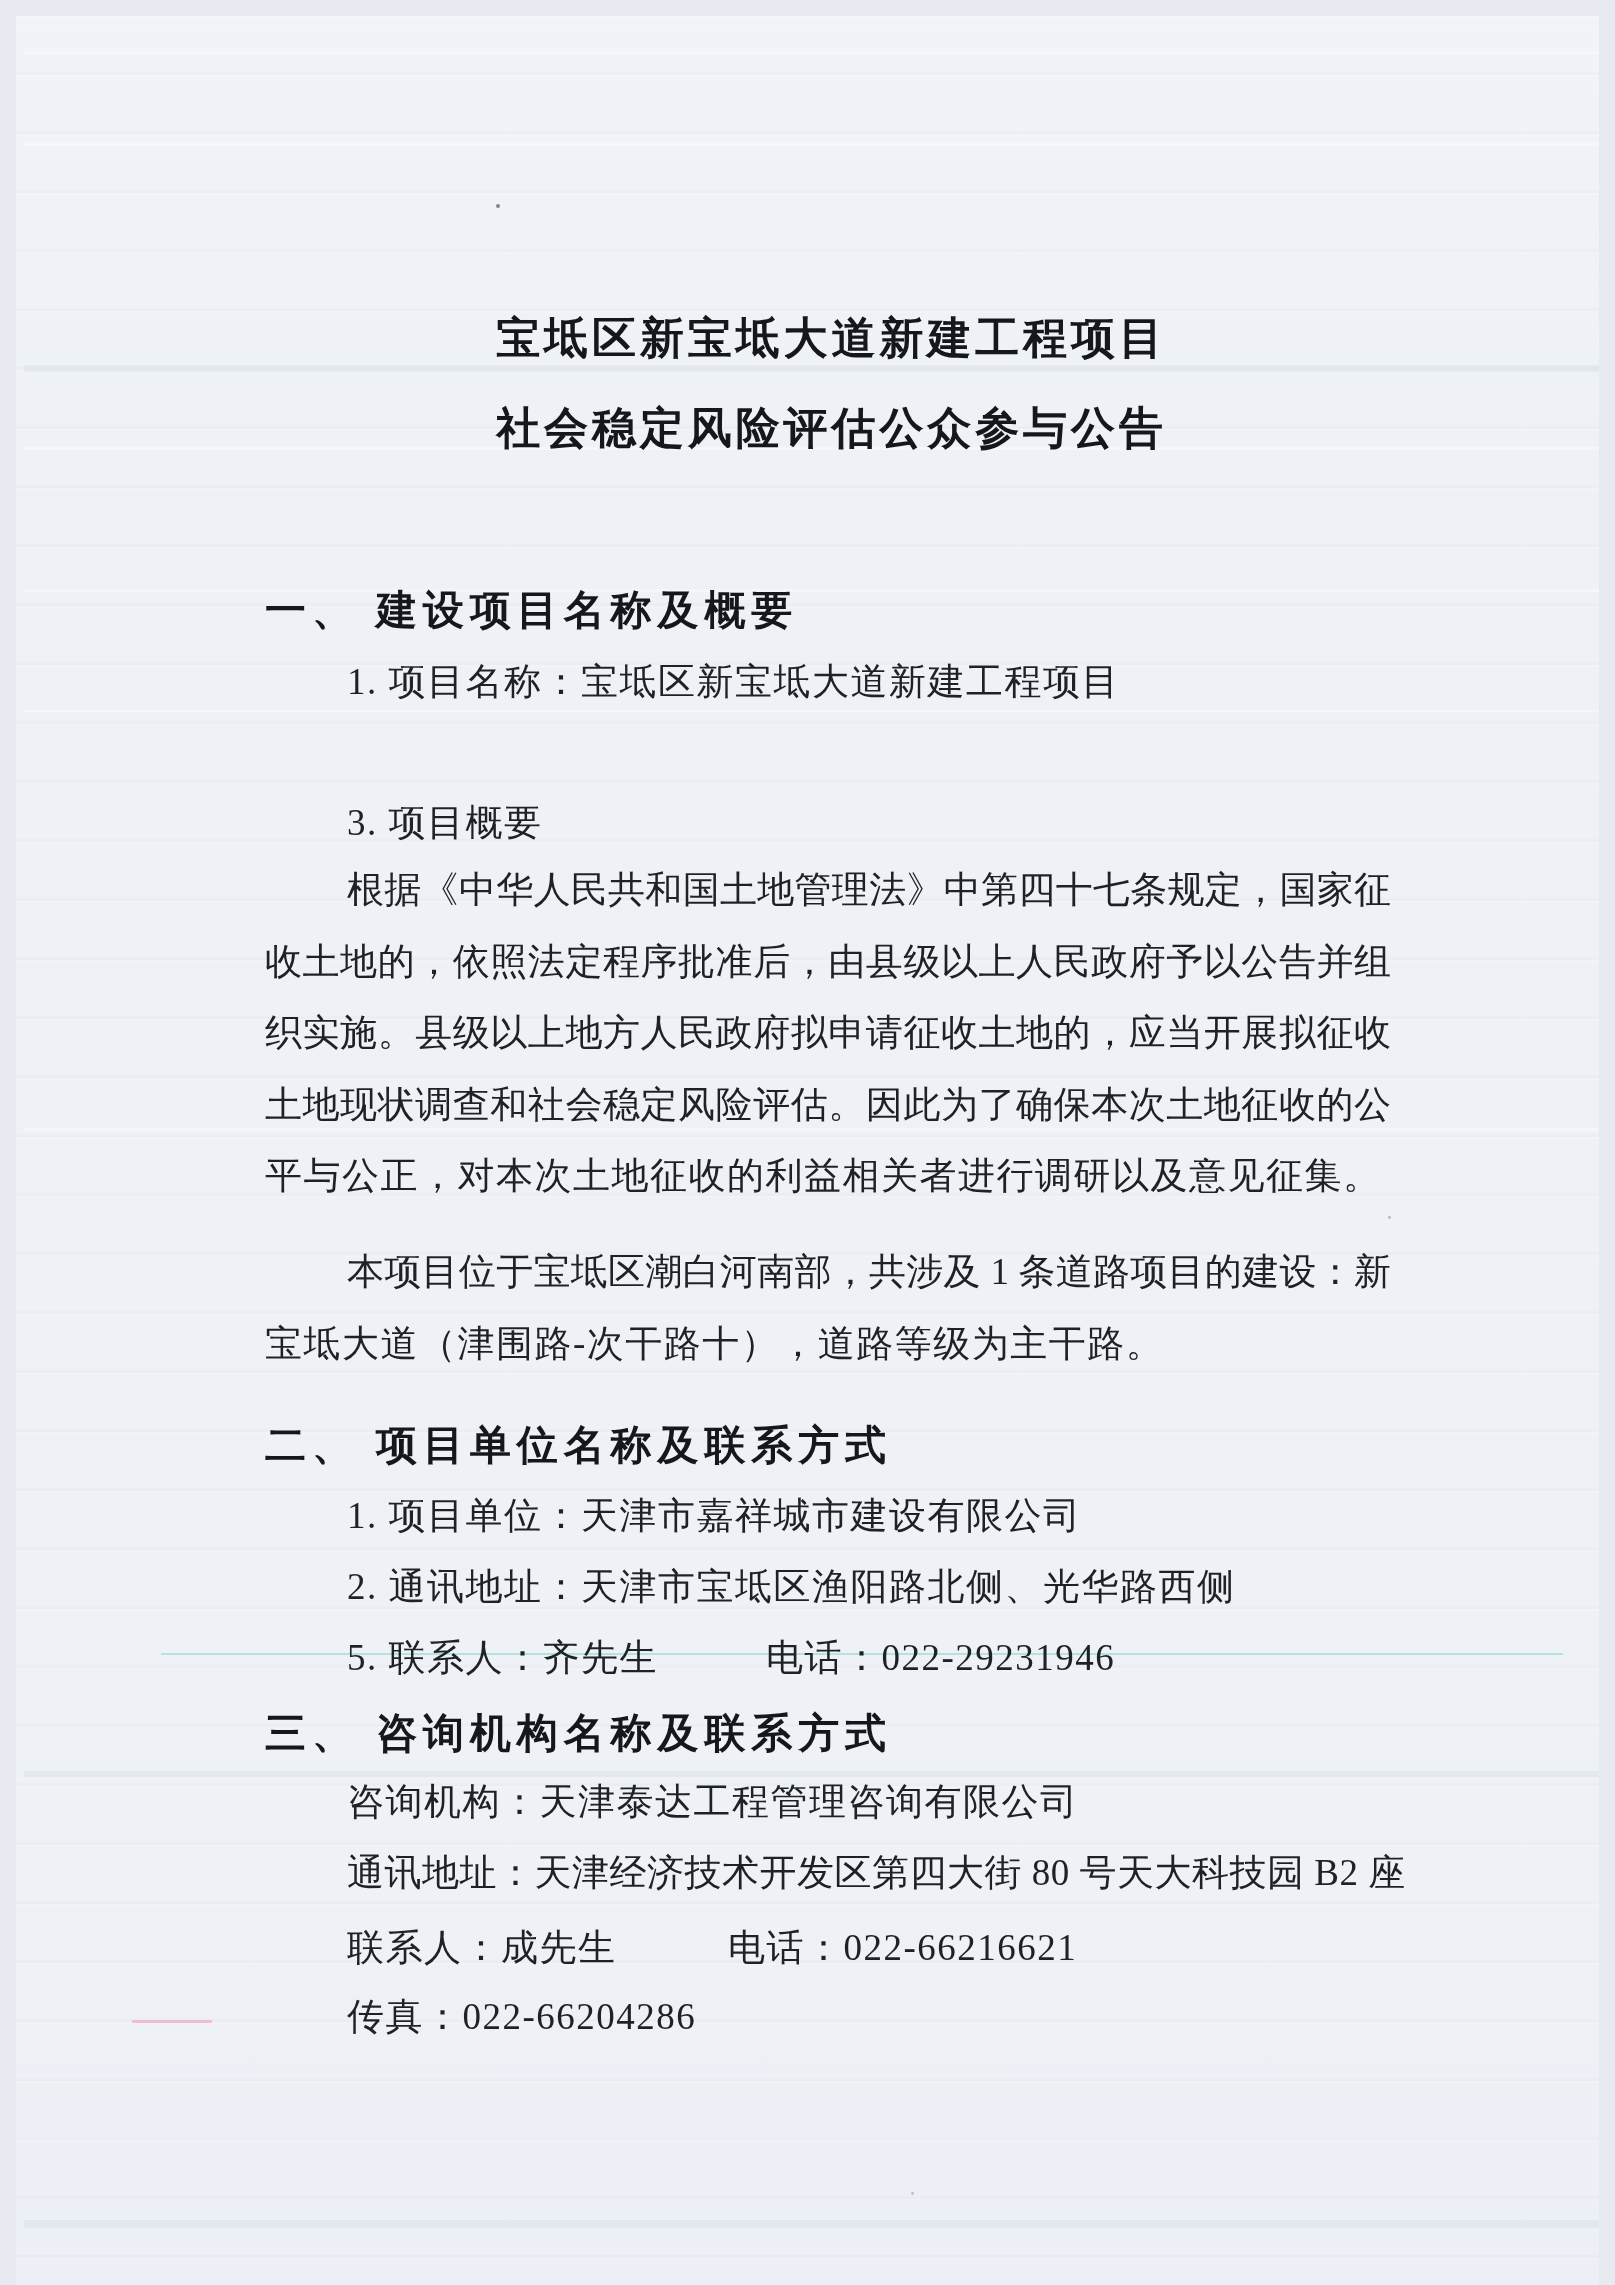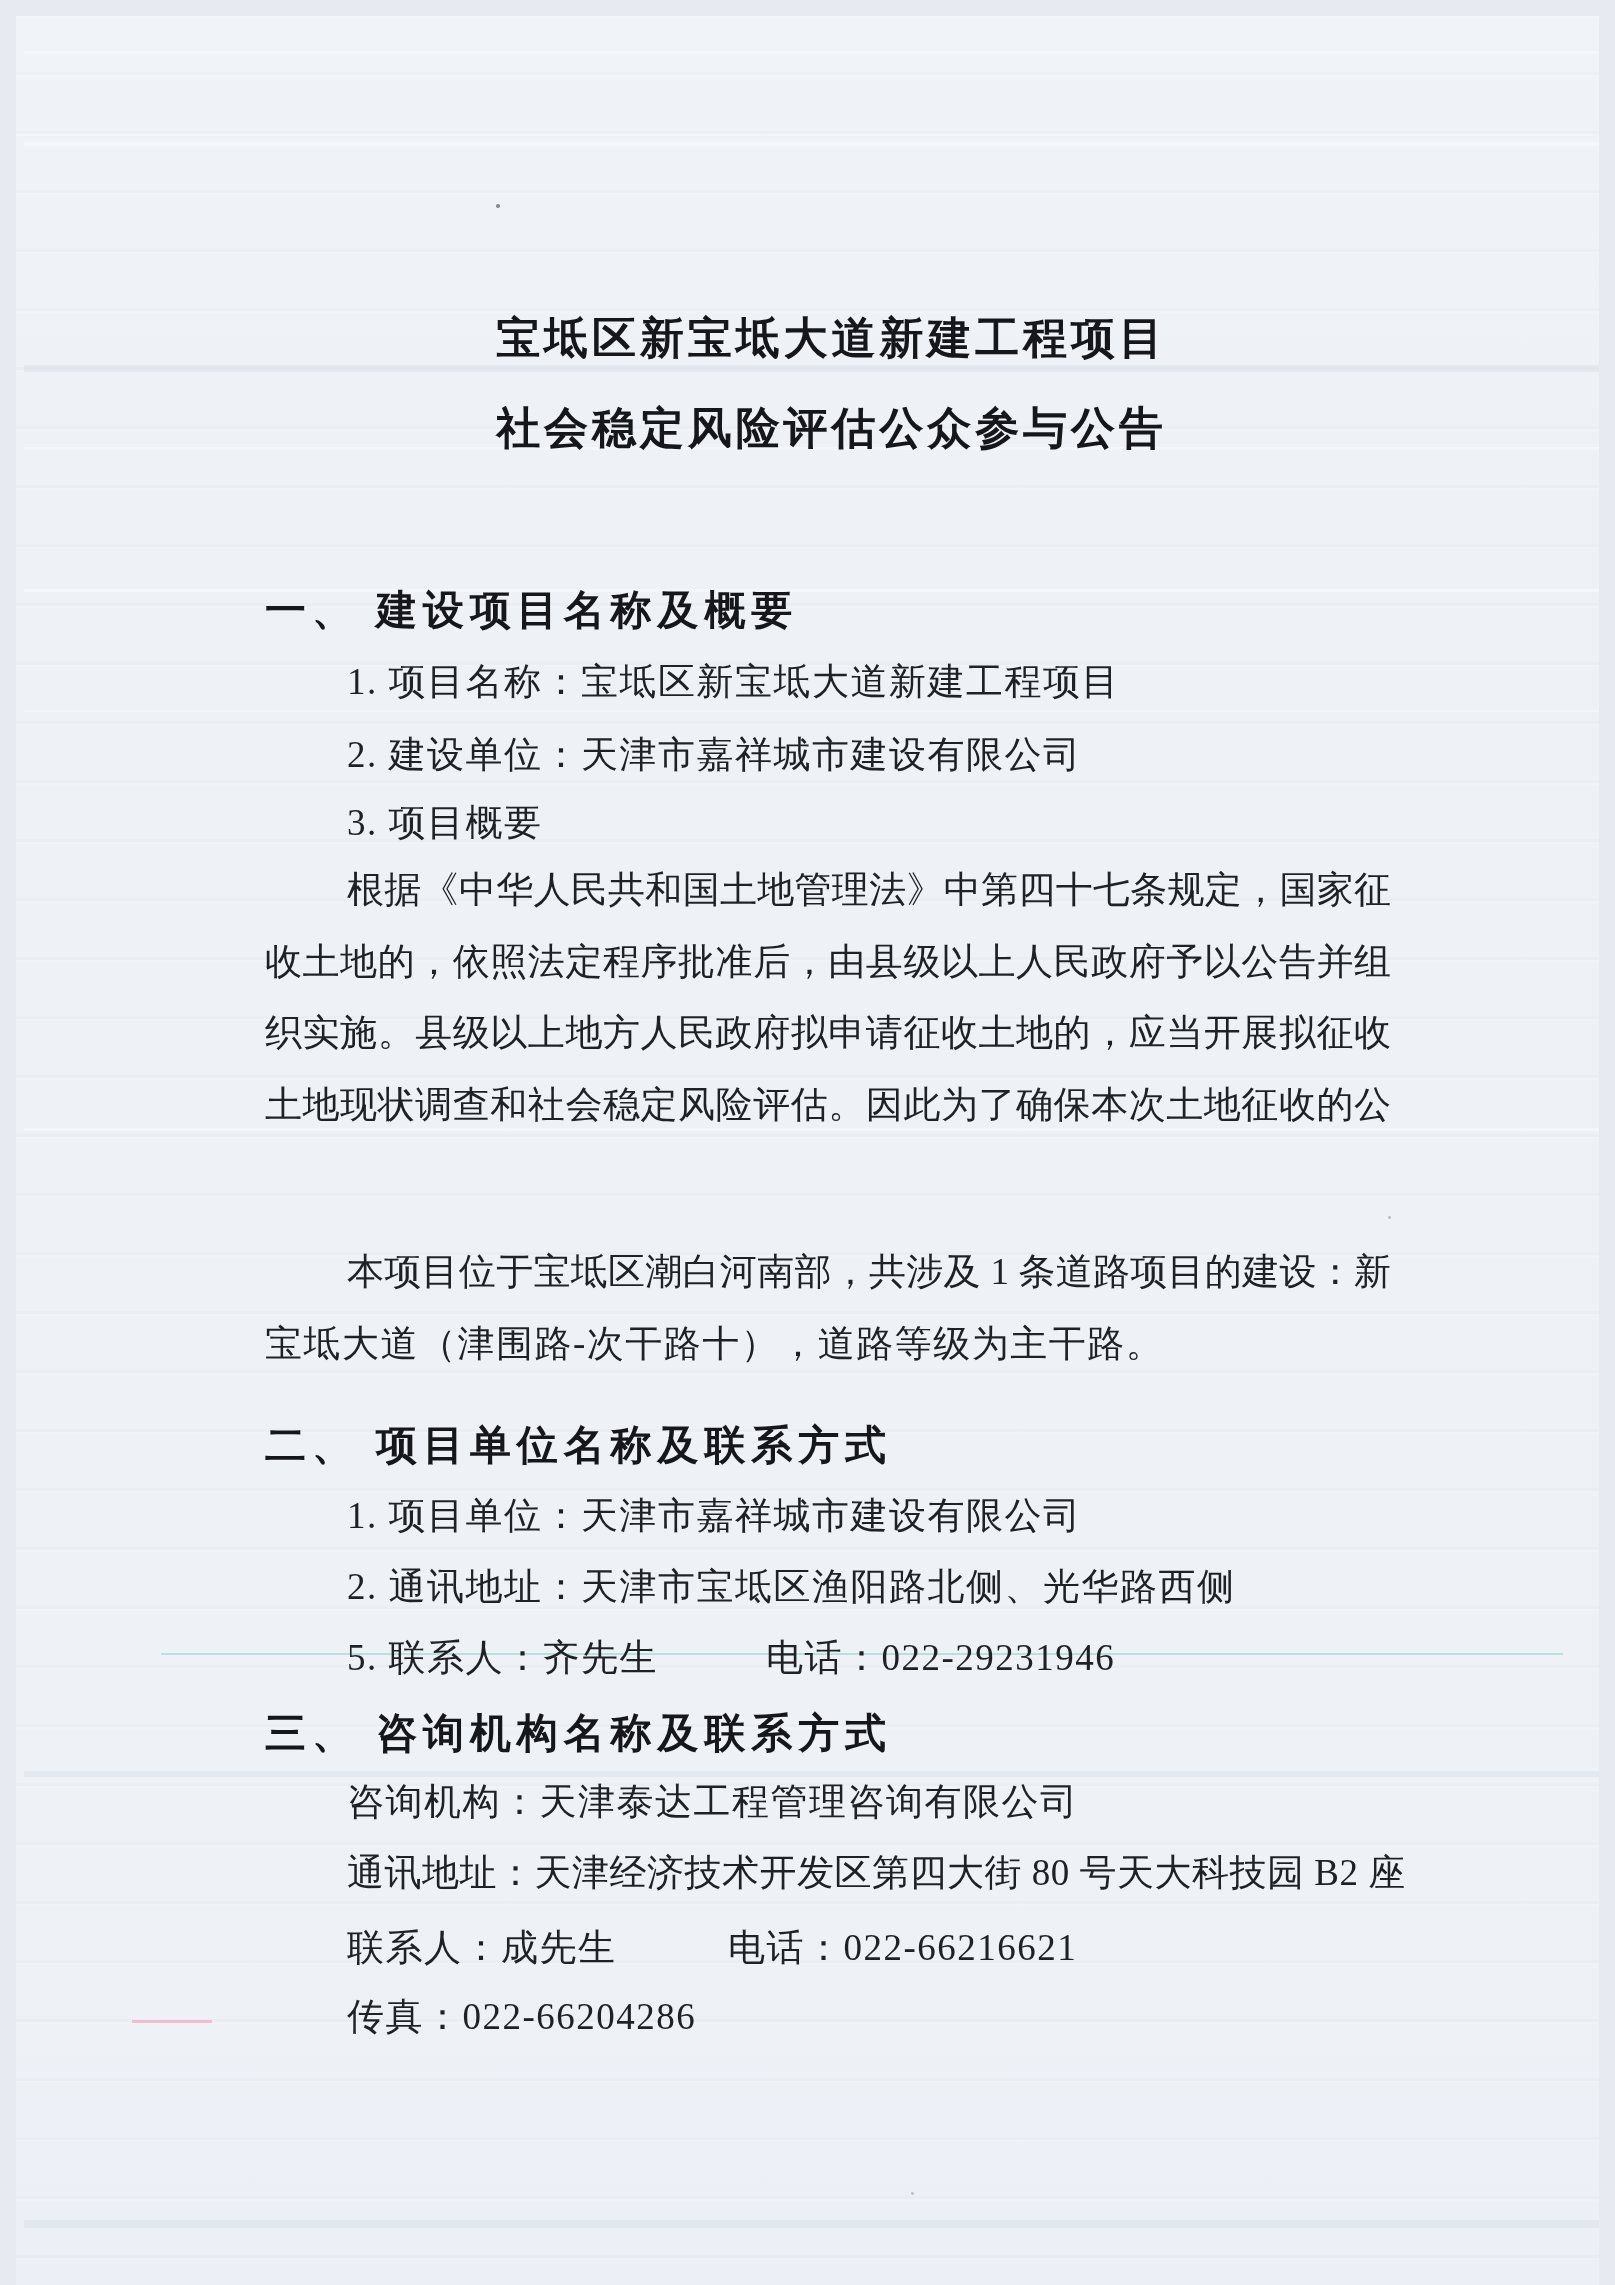--- a/index.html
+++ b/index.html
@@ -86,27 +86,27 @@
   <div class="pink-mark" style="top:1996px;left:108px;width:80px;"></div>
   <div class="speck" style="top:180px;left:472px;width:3.9px;height:3.9px;"></div>
   <div class="speck" style="top:1192px;left:1364px;width:2.9px;height:2.9px;opacity:.5;"></div>
   <div class="speck" style="top:2168px;left:887px;width:2.9px;height:2.9px;opacity:.45;"></div>
 
   <div class="doc-title" style="top:286px;">宝坻区新宝坻大道新建工程项目</div>
   <div class="doc-title" style="top:376px;">社会稳定风险评估公众参与公告</div>
 
   <div class="heading" style="top:561px;">一、 建设项目名称及概要</div>
   <div class="ln nw" style="top:633px;left:323px;">1. 项目名称：宝坻区新宝坻大道新建工程项目</div>
-  <div class="ln nw" style="top:706px;left:323px;">2. 建设单位：天津市嘉祥城市建设有限公司</div>
   <div class="ln nw" style="top:774px;left:323px;">3. 项目概要</div>
 
   <div class="ln just" style="top:841px;left:323px;width:1044px;">根据《中华人民共和国土地管理法》中第四十七条规定，国家征</div>
   <div class="ln just" style="top:913px;left:241px;width:1126px;">收土地的，依照法定程序批准后，由县级以上人民政府予以公告并组</div>
   <div class="ln just" style="top:984px;left:241px;width:1126px;">织实施。县级以上地方人民政府拟申请征收土地的，应当开展拟征收</div>
   <div class="ln just" style="top:1056px;left:241px;width:1126px;">土地现状调查和社会稳定风险评估。因此为了确保本次土地征收的公</div>
+  <div class="ln nw" style="top:1127px;left:241px;">平与公正，对本次土地征收的利益相关者进行调研以及意见征集。</div>
 
   <div class="ln just" style="top:1223px;left:323px;width:1044px;">本项目位于宝坻区潮白河南部，共涉及 1 条道路项目的建设：新</div>
   <div class="ln nw" style="top:1295px;left:241px;">宝坻大道（津围路-次干路十），道路等级为主干路。</div>
 
   <div class="heading" style="top:1396px;">二、 项目单位名称及联系方式</div>
   <div class="ln nw" style="top:1467px;left:323px;">1. 项目单位：天津市嘉祥城市建设有限公司</div>
   <div class="ln nw" style="top:1538px;left:323px;">2. 通讯地址：天津市宝坻区渔阳路北侧、光华路西侧</div>
   <div class="ln nw" style="top:1609px;left:323px;">5. 联系人：齐先生</div>
   <div class="ln nw" style="top:1609px;left:742px;text-align:center;">电话：022-29231946</div>
 

